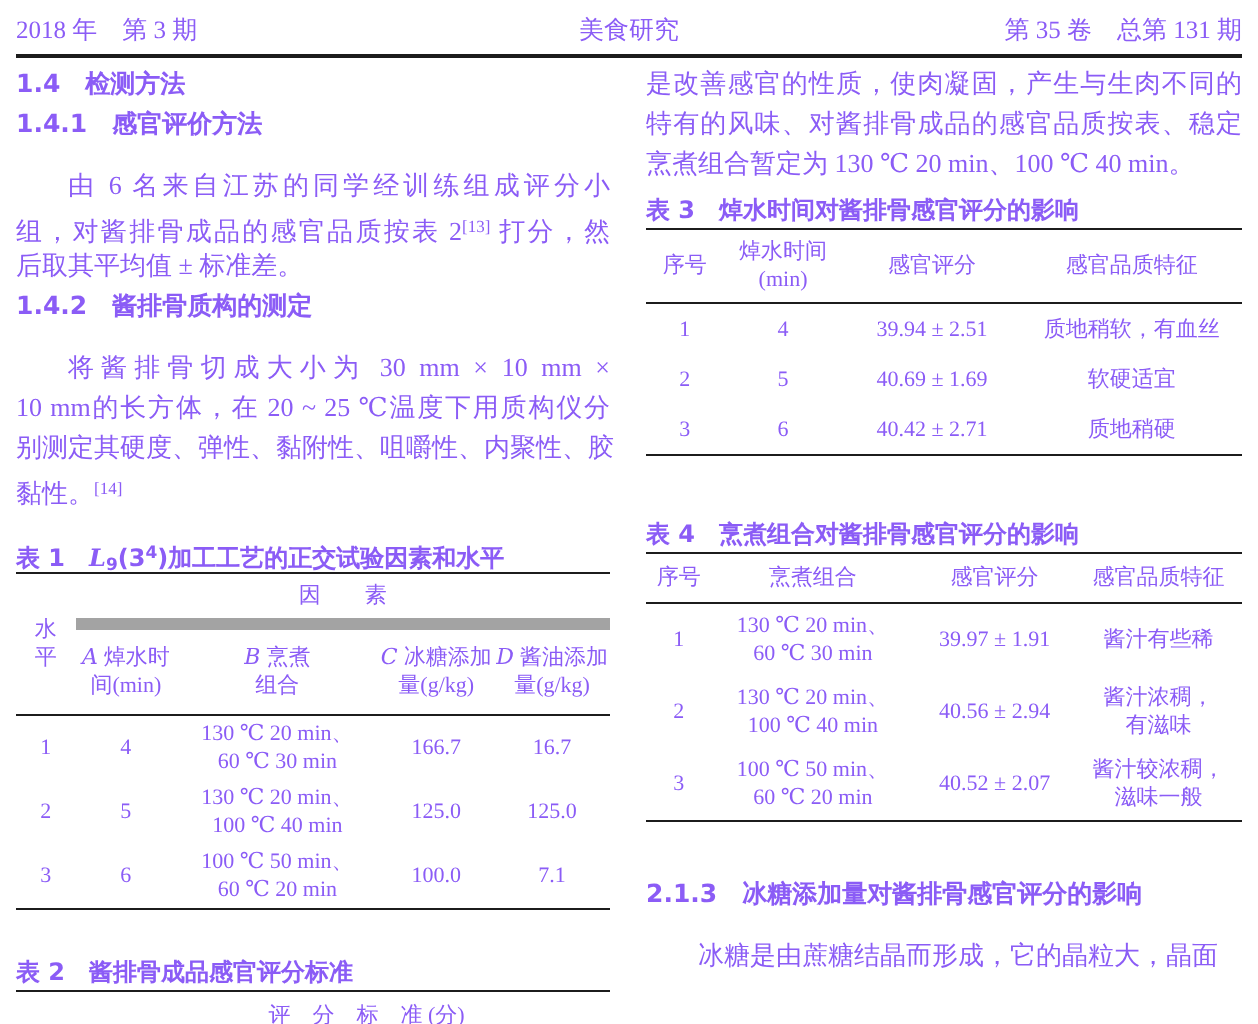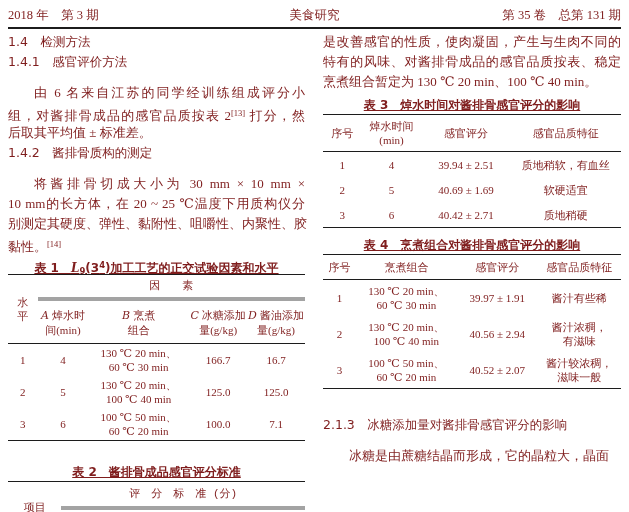--- a/index.html
+++ b/index.html
@@ -1,64 +1,64 @@
 <!DOCTYPE html>
 <html><head>
 <meta charset="utf-8">
 <style>
   html,body{margin:0;padding:0;background:#e8e8e8;}
   .page{position:relative;width:629px;height:512px;background:#ffffff;overflow:hidden;
-        font-family:"Liberation Serif","DejaVu Serif",serif;color:#7f1d1d;}
+        font-family:"Liberation Serif","DejaVu Serif",serif;color:#8b5cf6;}
   
   .pagehead{position:absolute;top:6px;left:8px;width:613px;height:18px;
             display:flex;justify-content:space-between;align-items:center;
             font-size:12.5px;line-height:18px;}
   .pagehead .mid{position:absolute;left:0;right:0;text-align:center;}
   .headrule{position:absolute;top:27px;left:8px;width:613px;height:2px;background:#1c1c1c;}
   
   .col{position:absolute;top:32px;width:297px;}
   .col.leftcol{left:8px;}
   .col.rightcol{left:323px;width:298px;}
   
   .line{height:20px;line-height:20px;font-size:13px;white-space:nowrap;
         text-align:justify;text-align-last:justify;}
   .line.endline{text-align-last:left;}
   .line.ind{padding-left:26px;margin-top:11px;}
-  .heading{height:20px;line-height:20px;font-size:12.5px;font-weight:normal;
+  .heading{height:20px;line-height:20px;font-size:12.5px;font-weight:bold;
            font-family:"DejaVu Sans","Liberation Sans",sans-serif;
            text-align:center;text-align-last:left;white-space:nowrap;}
   sup.ref{font-size:8.5px;vertical-align:4px;letter-spacing:0;}
   
   .tbltitle{font-family:"DejaVu Sans","Liberation Sans",sans-serif;font-weight:bold;
-            font-size:12px;height:18px;line-height:18px;text-align:center;white-space:nowrap;text-decoration:underline;}
+            font-size:12px;height:18px;line-height:18px;text-align:left;white-space:nowrap;}
   .mathvar{font-family:"DejaVu Serif","Liberation Serif",serif;font-style:italic;font-weight:bold;}
   .mv{font-family:"DejaVu Serif","Liberation Serif",serif;font-style:italic;margin-right:3px;}
   .tsub{font-size:8.5px;vertical-align:-2px;}
   .tsup{font-size:8.5px;vertical-align:4px;}
   
   table.tbl{width:100%;border-collapse:collapse;table-layout:fixed;
             border-top:1.5px solid #1c1c1c;border-bottom:1.5px solid #1c1c1c;
             font-size:11px;}
   table.tbl th,table.tbl td{font-weight:normal;text-align:center;vertical-align:middle;
             padding:0;line-height:14px;overflow:hidden;}
   .pre{white-space:pre-line;}
   .innerule{border-bottom:1px solid #1c1c1c;}
-  .thinrule{border-bottom:4px solid #a3a3a3;font-family:Liberation Mono, monospace;}
+  .thinrule{border-bottom:6px solid #a3a3a3;}
   
   .t1 .hr1 th{height:22px;}
   .t1 .hr2 th{height:42px;}
   .t1 td{height:32px;}
   .t2 .hr1 th{height:24px;}
   .t2 .hr2 th{height:21px;}
   .t3 .hr1 th{height:36px;}
   .t3 td{height:25px;}
   .t4 .hr1 th{height:24px;}
   .t4 td{height:36px;}
-  .mt2{margin-top:2px;}  .mt4{margin-top:4px;}  .mt10{margin-top:26px;}
-  .mt14{margin-top:8px;} .mt22{margin-top:22px;}
+  .mt2{margin-top:14px;}  .mt4{margin-top:4px;}  .mt10{margin-top:26px;}
+  .mt14{margin-top:30px;} .mt22{margin-top:22px;}
 </style>
 </head>
 <body>
 
 <div class="page">
 
   <div class="pagehead">
     <span>2018 年　第 3 期</span>
     <span class="mid">美食研究</span>
     <span>第 35 卷　总第 131 期</span>

